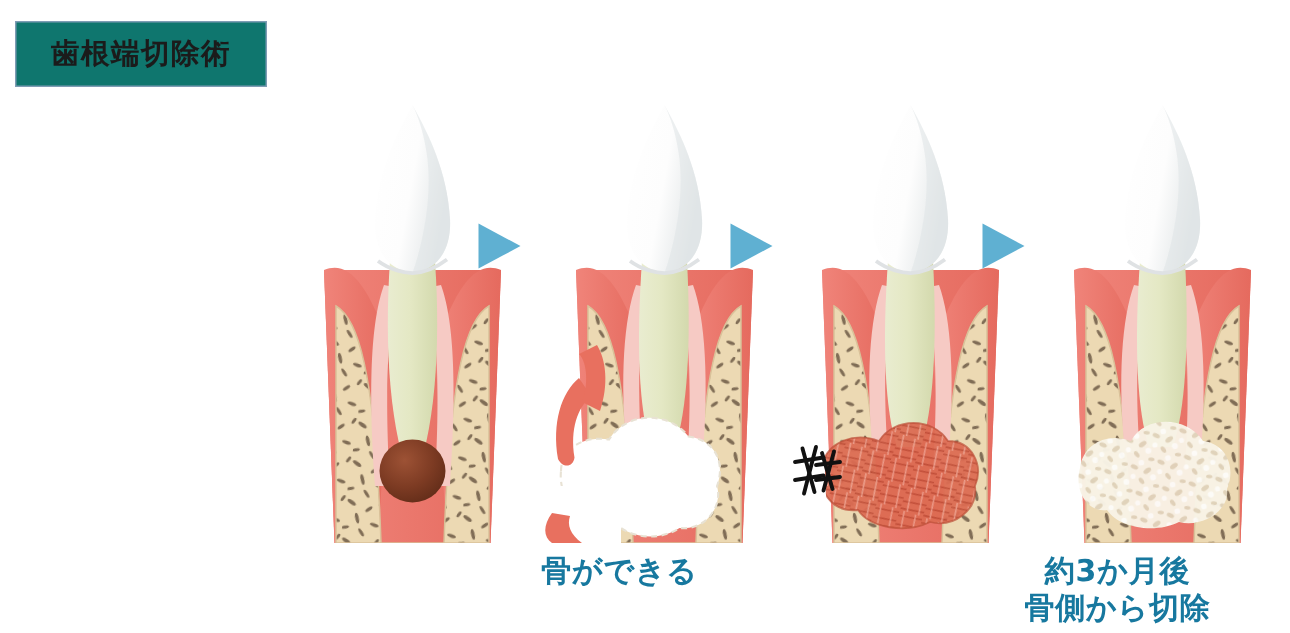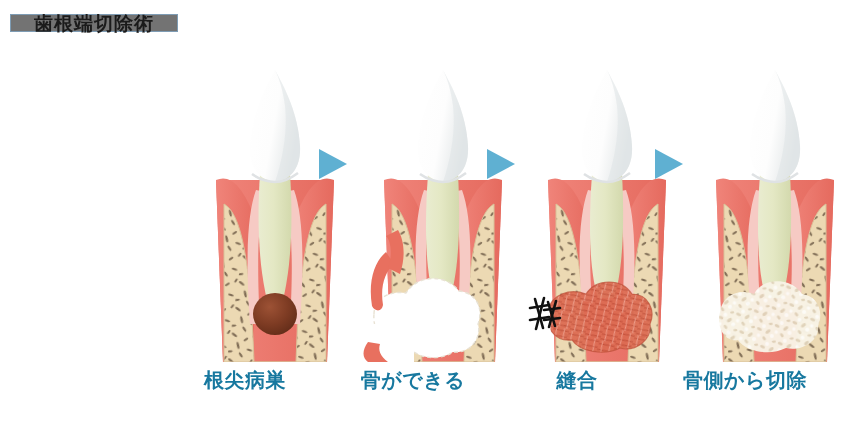--- a/index.html
+++ b/index.html
@@ -7,23 +7,23 @@
     width:860px;height:422px;
     background:#ffffff;
     font-family:"DejaVu Sans","Liberation Sans",sans-serif;
     position:relative;overflow:hidden;
   }
   #stage{position:absolute;inset:0;}
 
   
   #title-box{
     position:absolute;left:10px;top:14px;
-    width:168px;height:18px;
+    width:168px;height:44px;
     border:1px solid #7e9cb4;
-    background:#737373;
+    background:#0f766e;
     display:flex;align-items:center;justify-content:center;
     box-sizing:border-box;
   }
   #title-text{
     font-size:19px;font-weight:700;color:#1b1b1b;
     letter-spacing:1px;line-height:1;
   }
 
   
   .panel{position:absolute;top:62px;width:170px;height:300px;}
@@ -243,26 +243,21 @@
   <svg class="arrow" id="arrow-1" style="left:316px" viewBox="0 0 34 36">
     <polygon points="3,3 31,18 3,33" fill="#5fb0d2"></polygon>
   </svg>
   <svg class="arrow" id="arrow-2" style="left:484px" viewBox="0 0 34 36">
     <polygon points="3,3 31,18 3,33" fill="#5fb0d2"></polygon>
   </svg>
   <svg class="arrow" id="arrow-3" style="left:652px" viewBox="0 0 34 36">
     <polygon points="3,3 31,18 3,33" fill="#5fb0d2"></polygon>
   </svg>
 
-  <div class="caption" style="left:145px">
-    <div>根尖病巣</div>
-  </div>
   <div class="caption" style="left:313px">
     <div>骨ができる</div>
   </div>
-  <div class="caption" style="left:477px">
-    <div>縫合</div>
-  </div>
   <div class="caption" style="left:645px">
+    <div>約3か月後</div>
     <div>骨側から切除</div>
   </div>
 
 </div>
 
 </body></html>

